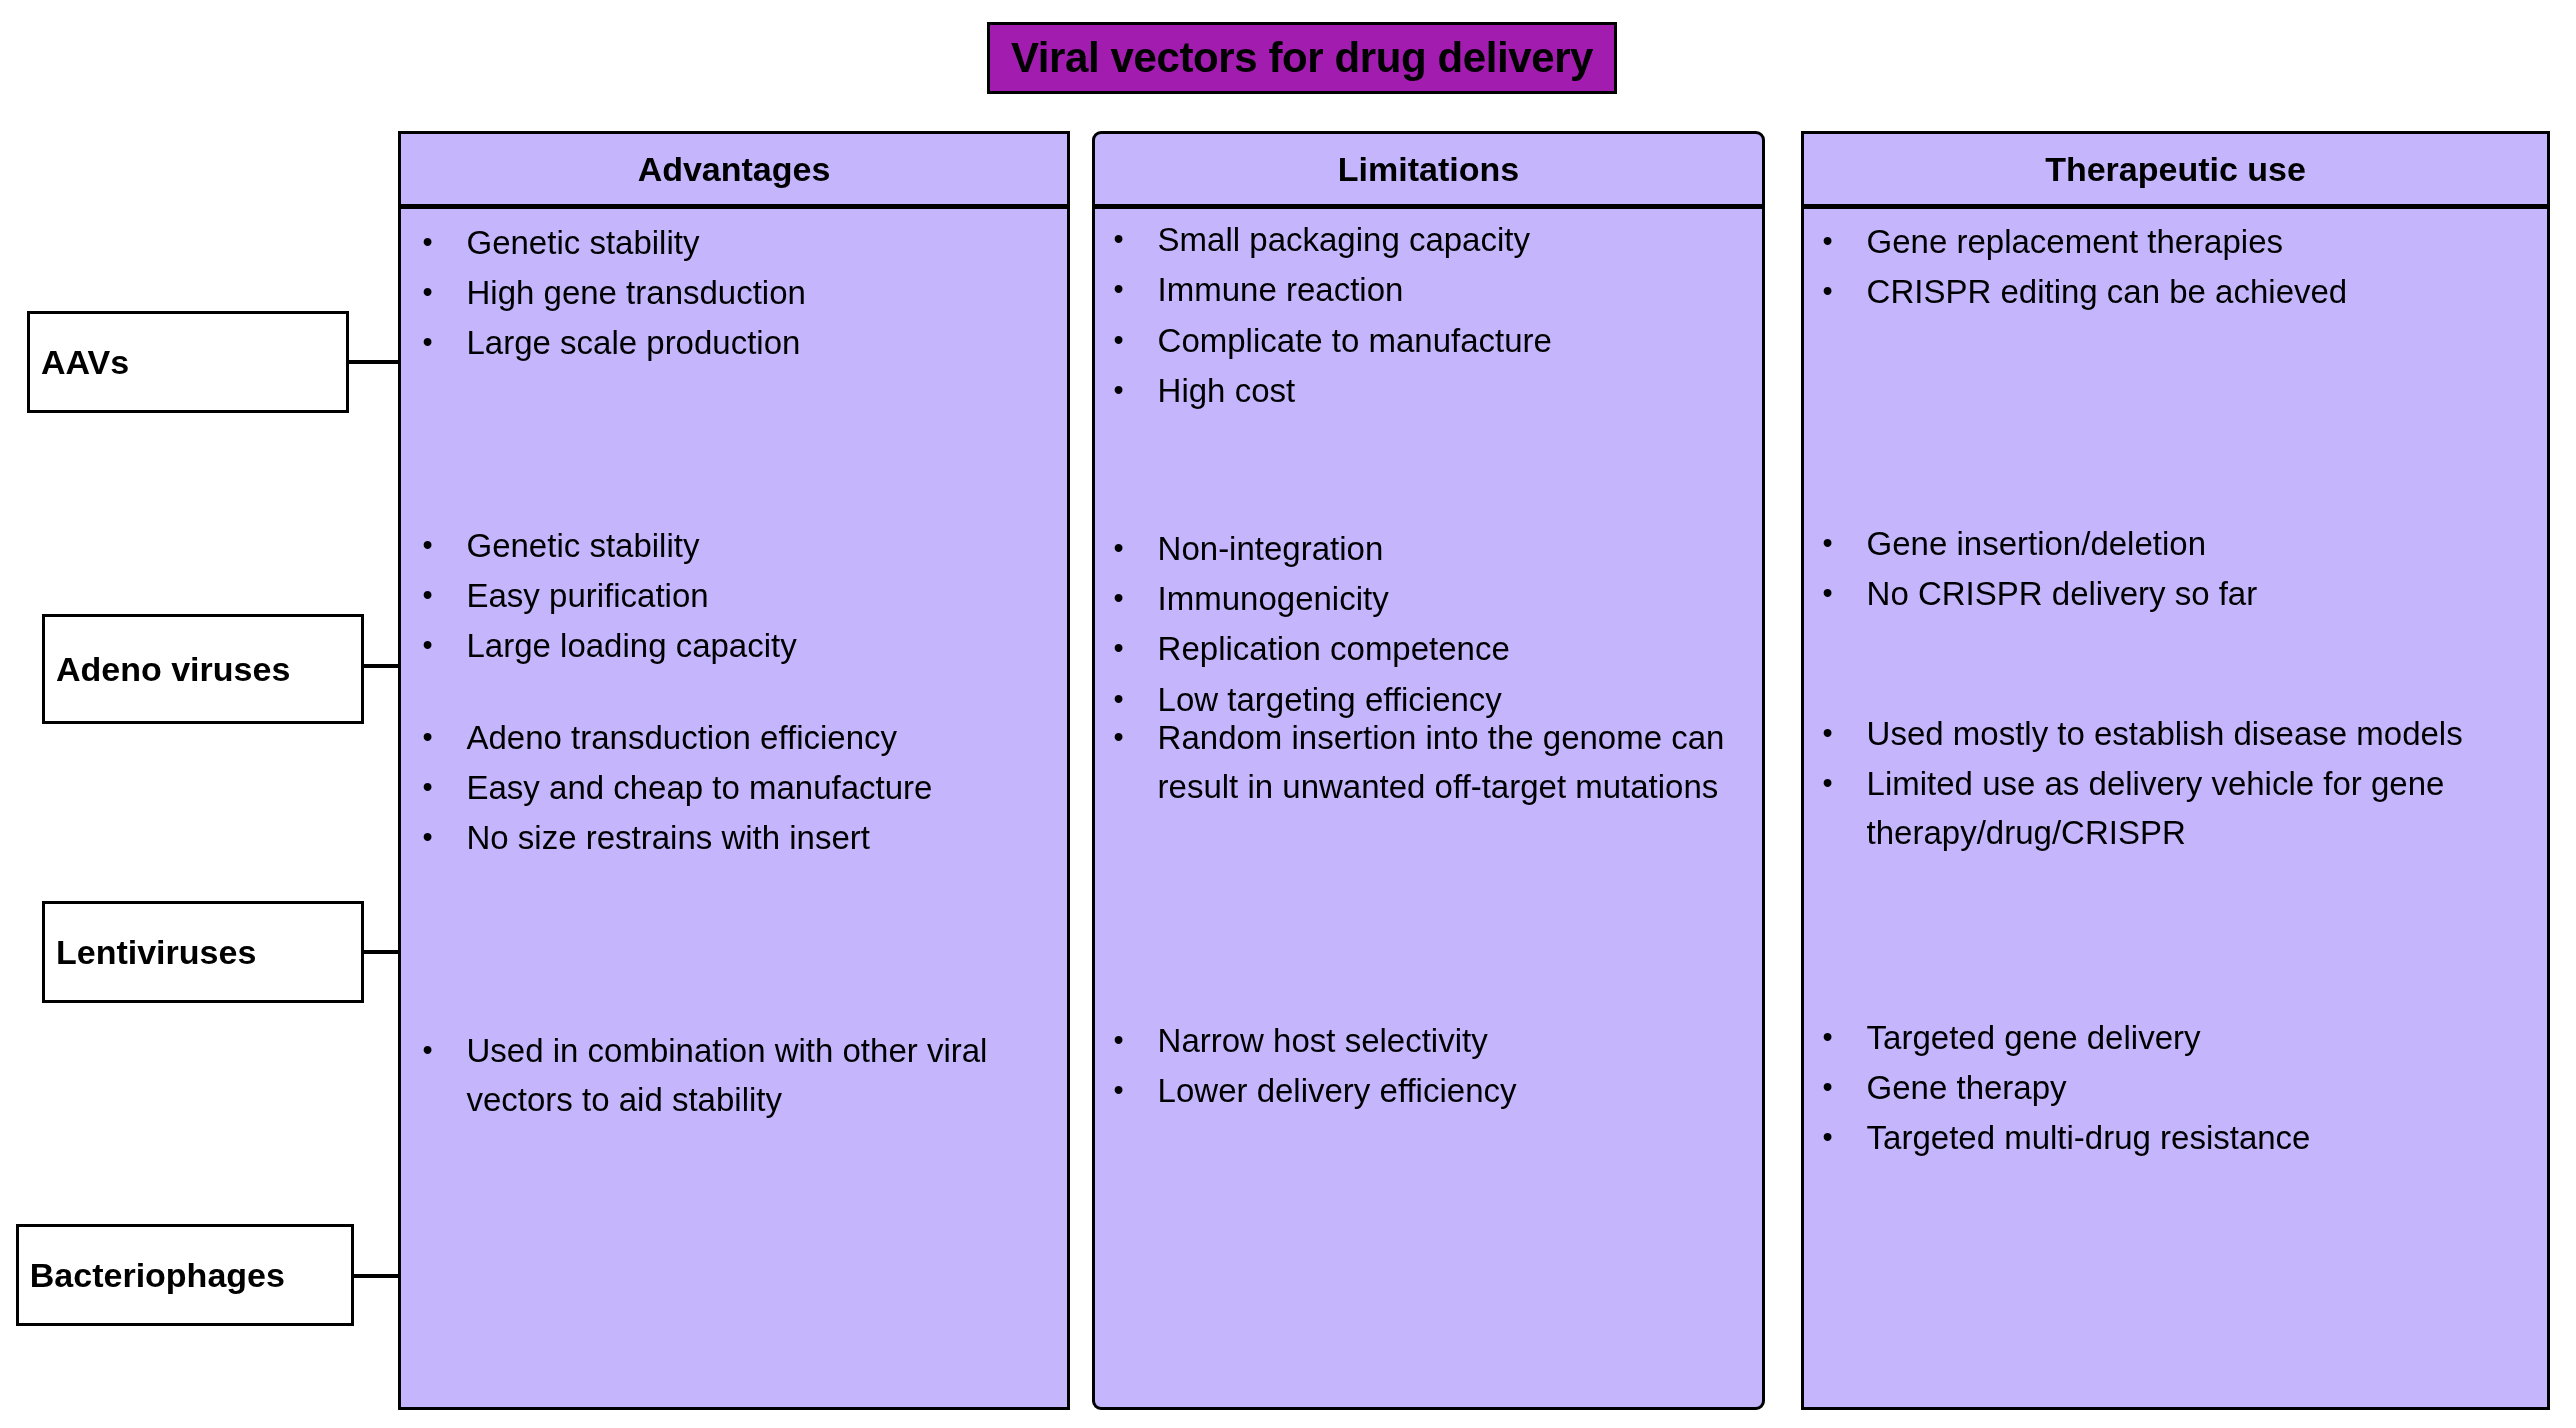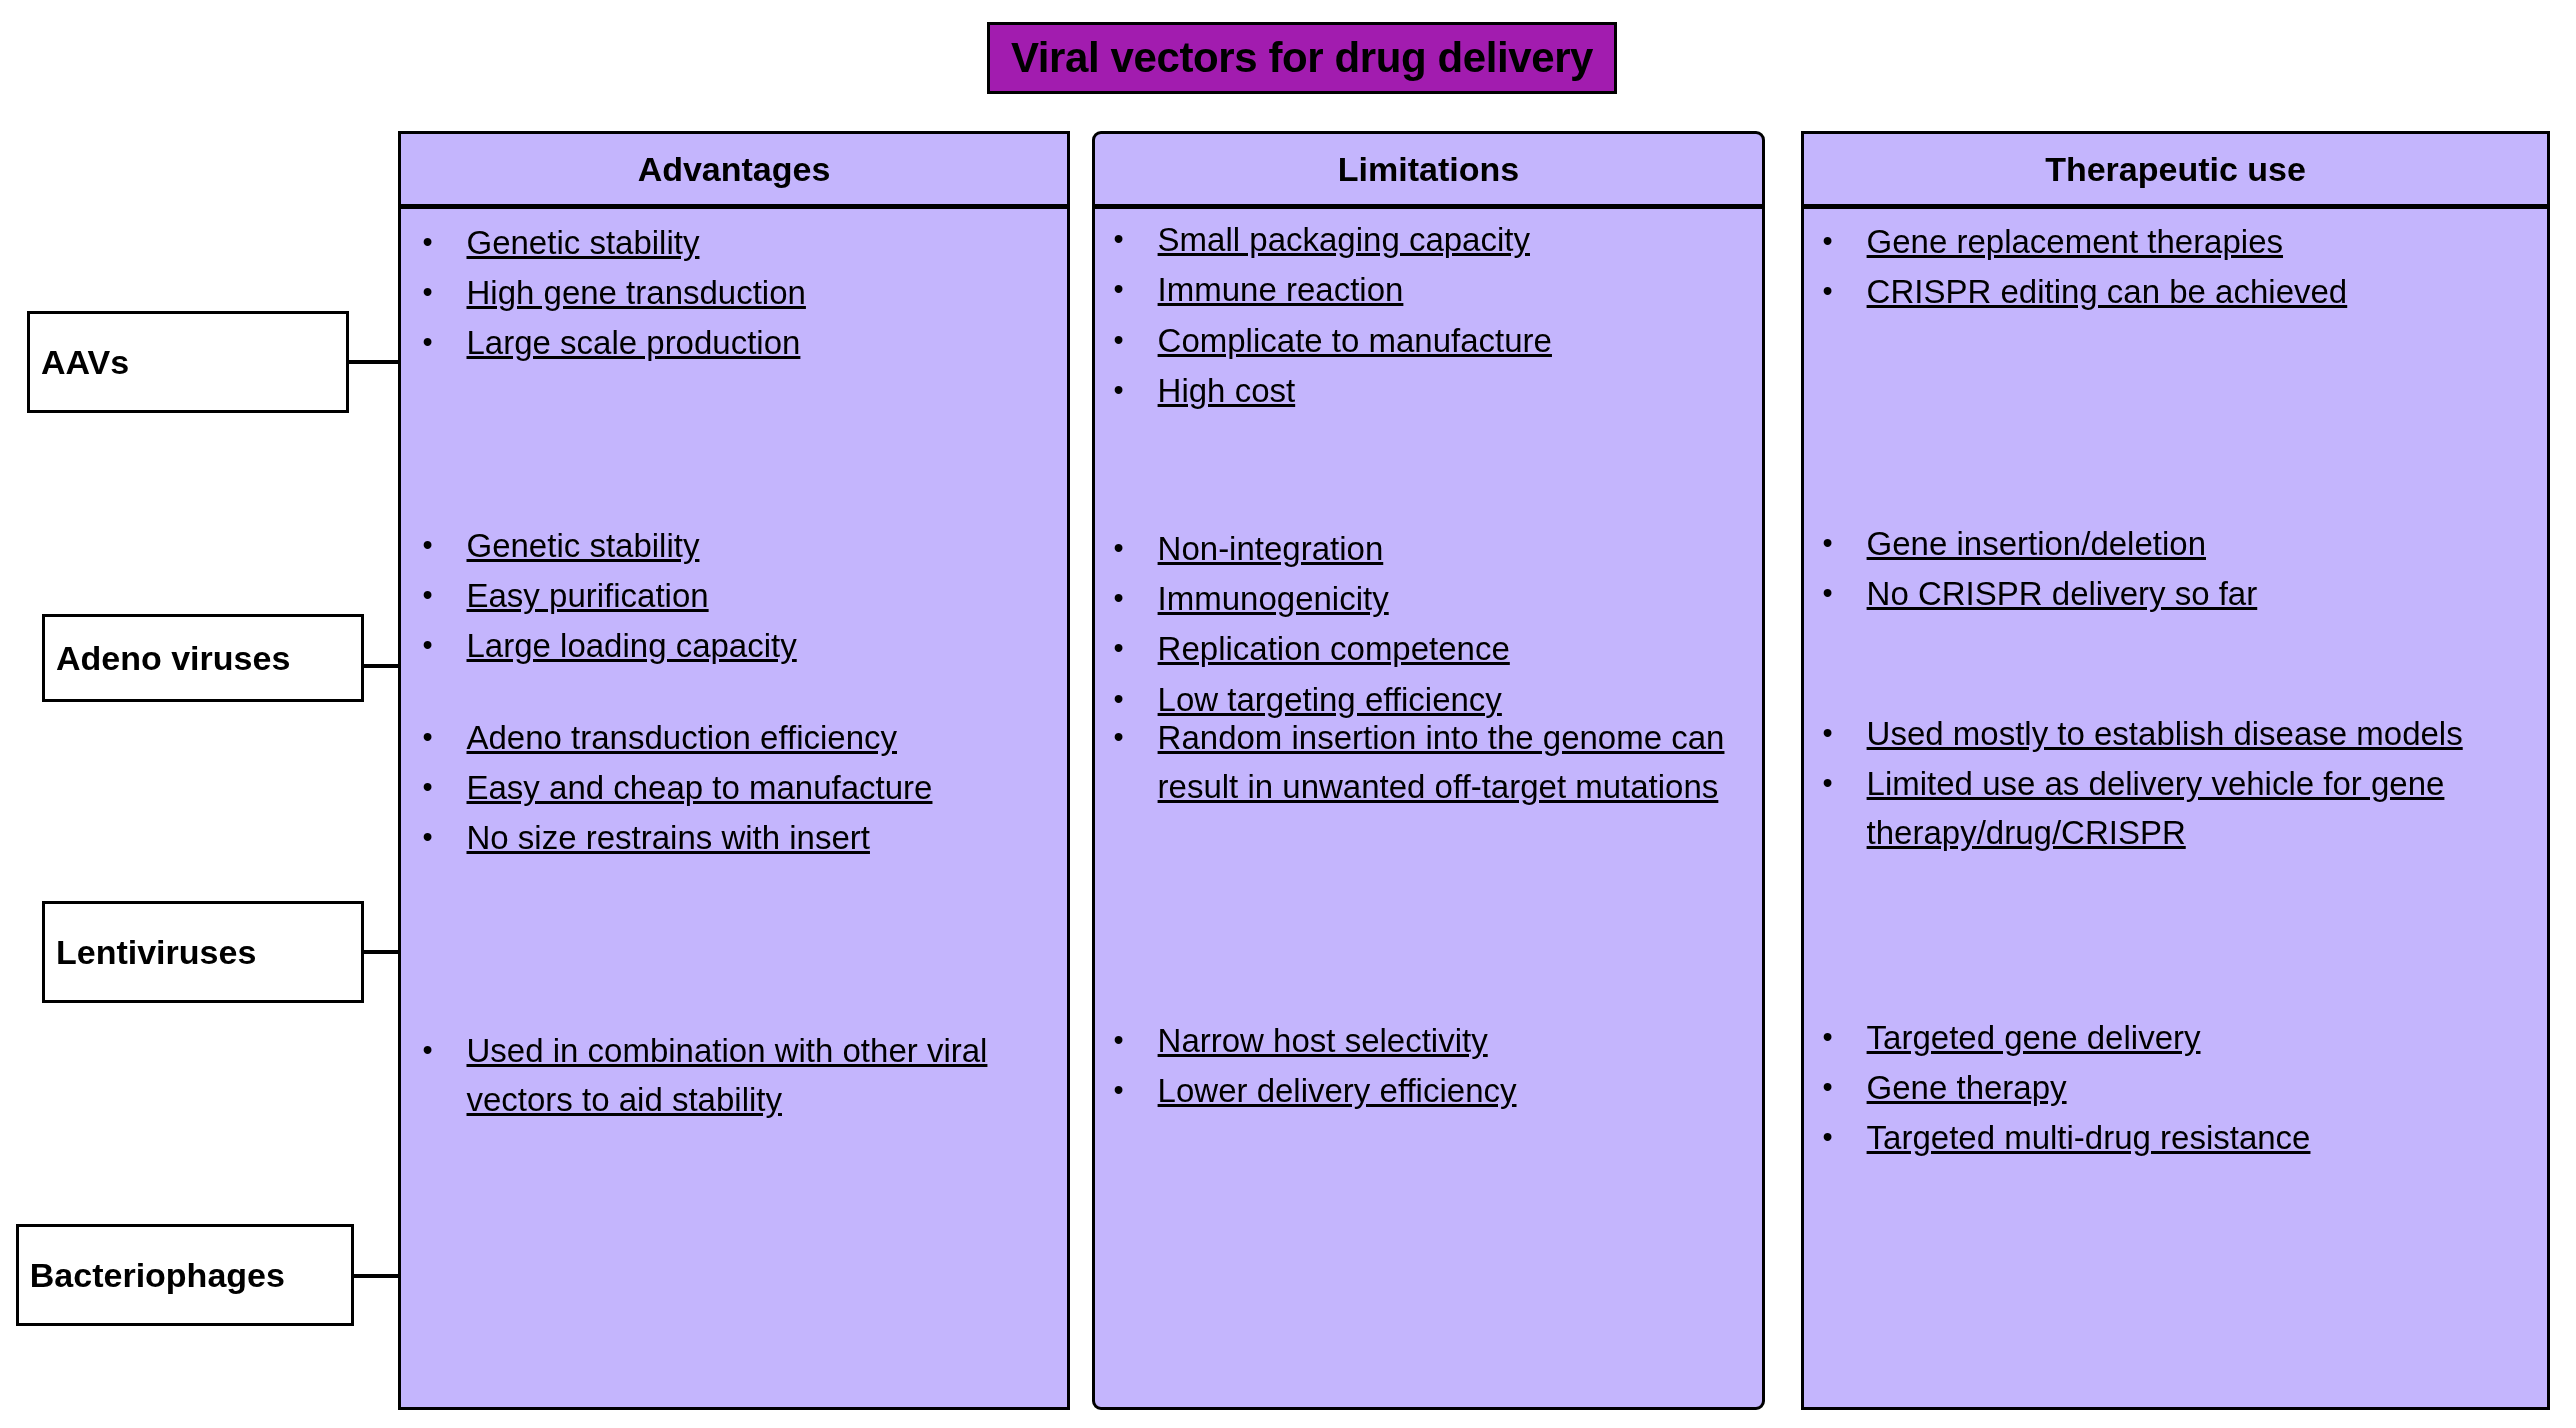--- a/index.html
+++ b/index.html
@@ -92,21 +92,20 @@
   .bullet-dot {
     flex: 0 0 auto;
     width: 44px;
     text-align: left;
     font-size: 29px;
     line-height: 1.62;
   }
   .bullet-text {
     flex: 1 1 auto;
     padding-right: 10px;
-    text-decoration: underline;
   }
 
   
   #col-0 .group { padding-left: 21.5px; }
   #col-1 .group { padding-left: 18.6px; }
   #col-2 .group { padding-left: 18.6px; }
 
   
   .g0 { top: 10px; }
   .g1 { top: 313px; }
@@ -132,21 +131,21 @@
     display: flex;
     align-items: center;
     padding-left: 11px;
   }
   .cat-label {
     font-size: 34px;
     font-weight: bold;
     white-space: nowrap;
   }
   #cat-0 { left: 27px;  top: 311px;  width: 322px; height: 102px; }
-  #cat-1 { left: 42px;  top: 614px;  width: 322px; height: 88px; }
+  #cat-1 { left: 42px;  top: 614px;  width: 322px; height: 110px; }
   #cat-2 { left: 42px;  top: 901px; width: 322px; height: 102px; }
   #cat-3 { left: 15.8px;  top: 1224px; width: 338px; height: 102px; }
 
   
   .connector-h {
     position: absolute;
     height: 3.6px;
     background: #000;
   }
   #conn-0 { left: 349px; top: 360px;  width: 50px; }

